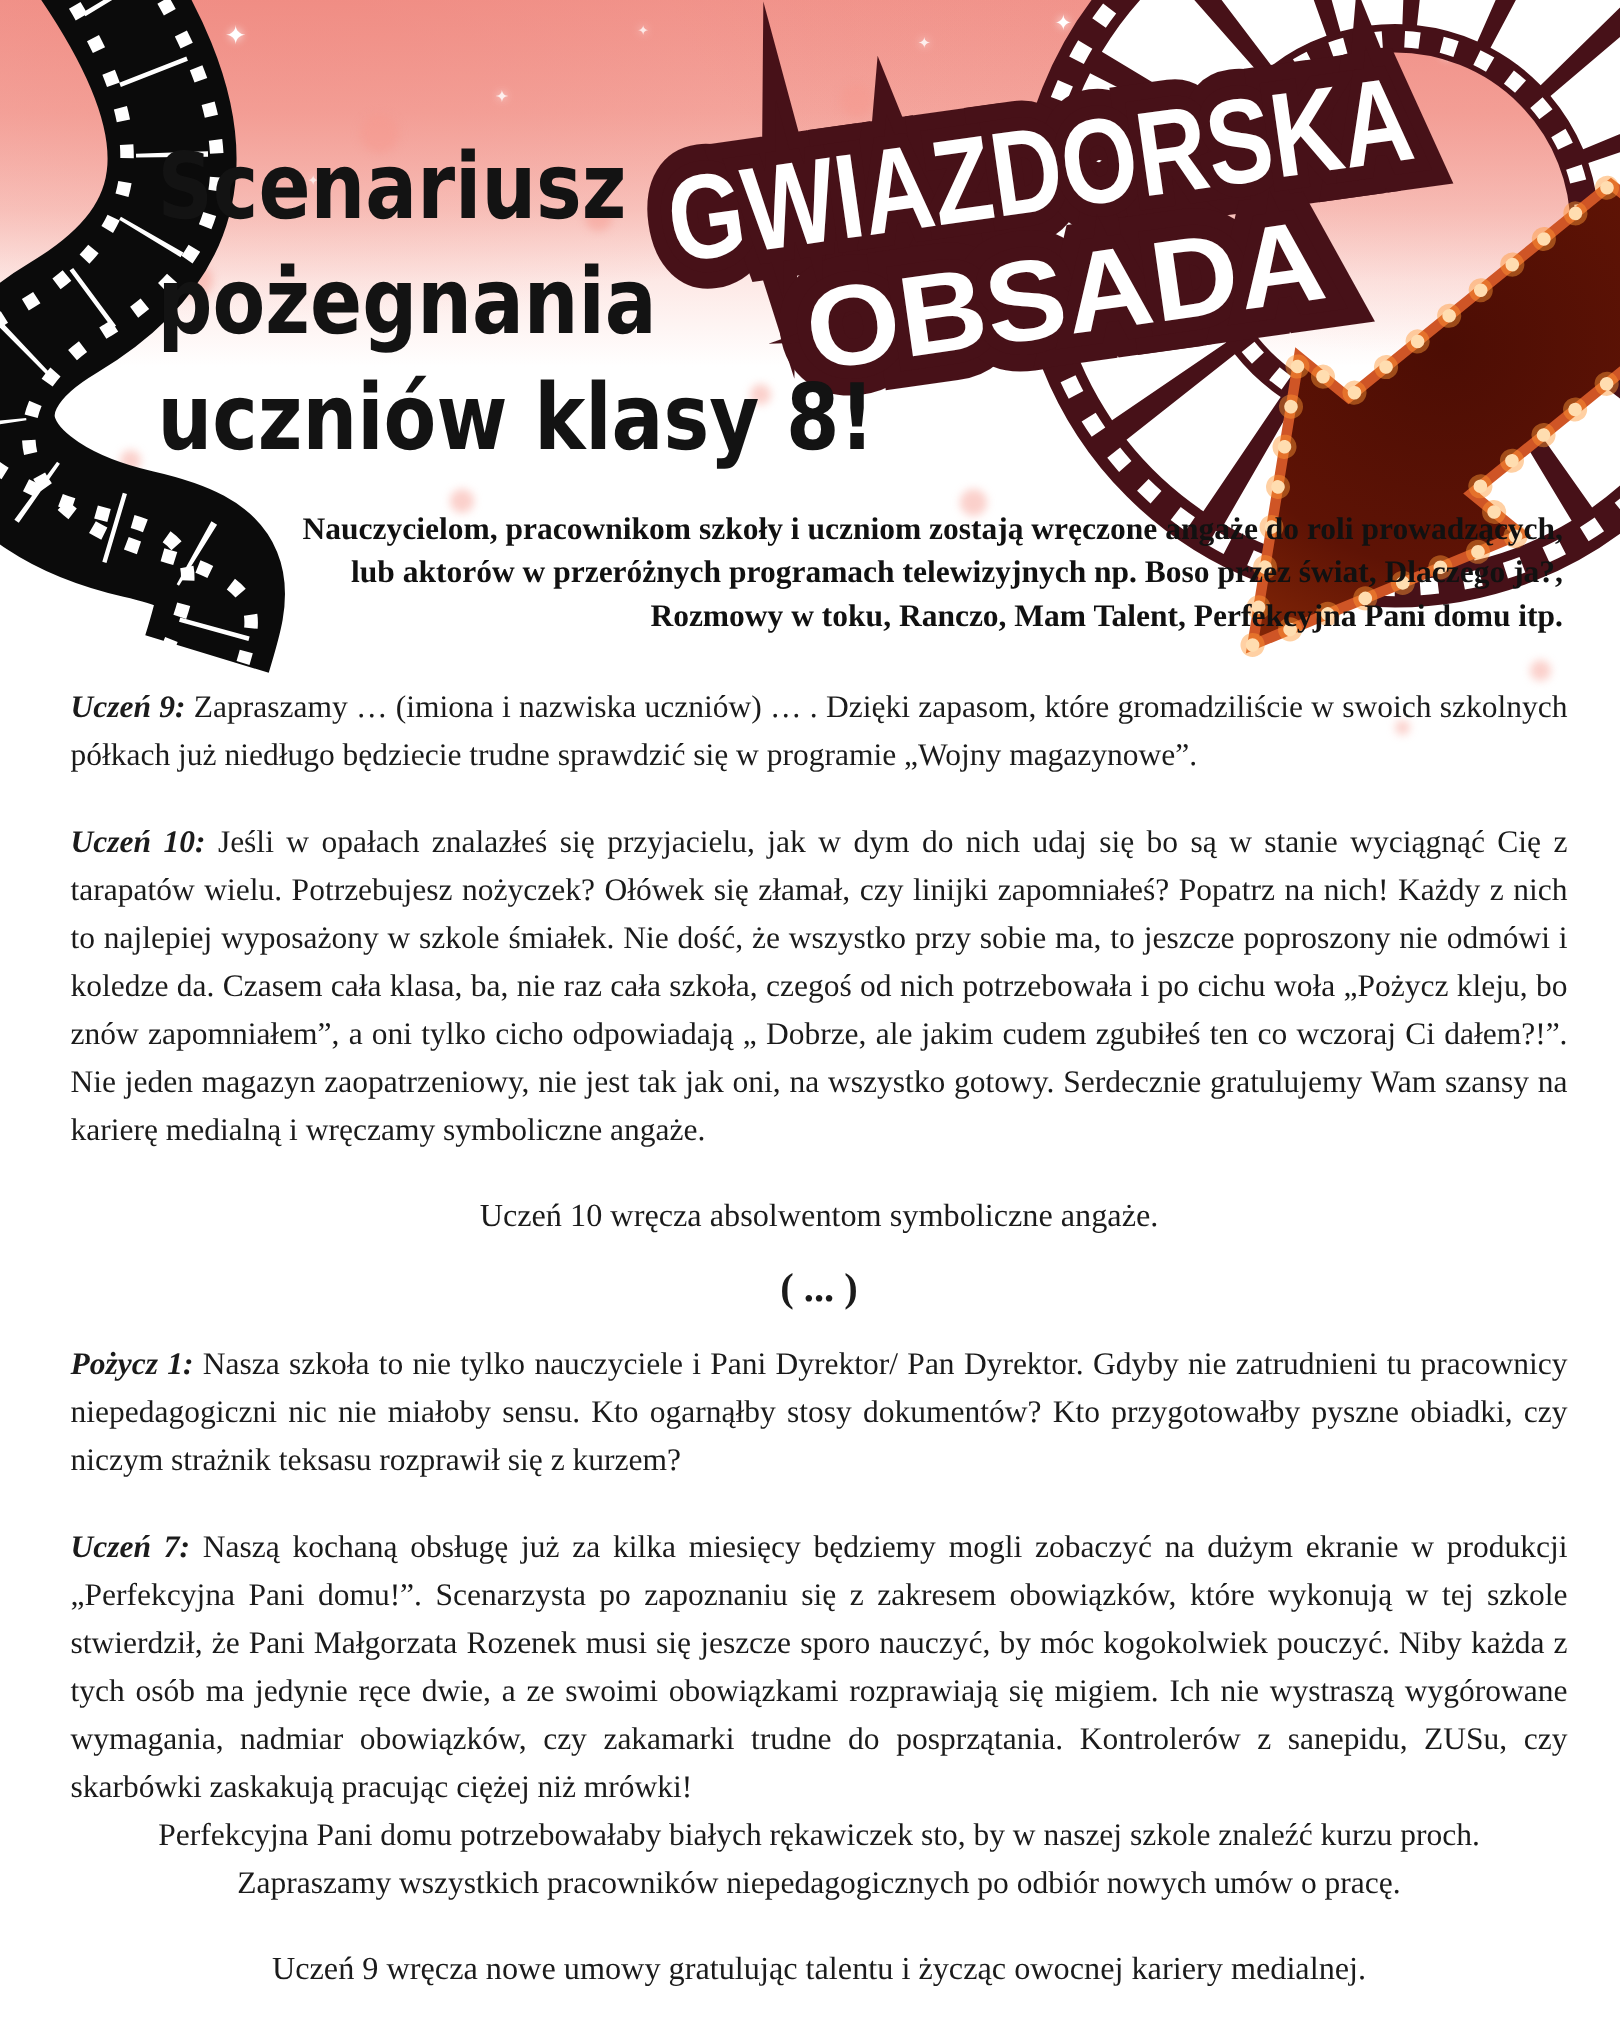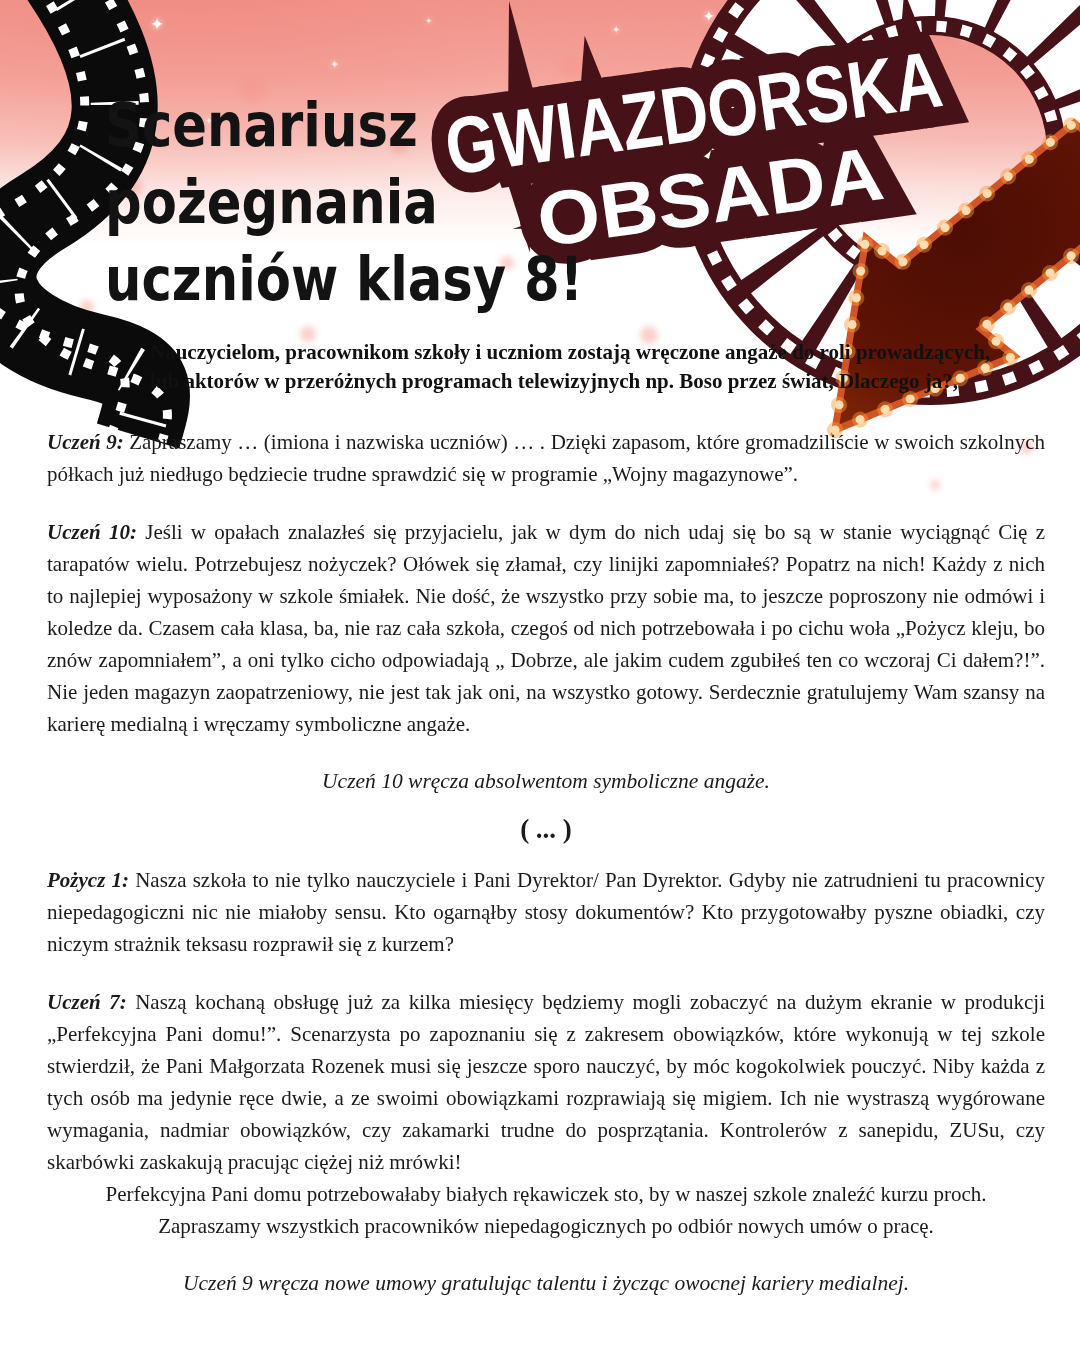--- a/index.html
+++ b/index.html
@@ -29,34 +29,34 @@
     font-family:"DejaVu Sans", sans-serif;
     font-weight:bold;font-size:61px;line-height:77px;
     color:#131313;letter-spacing:0px;
     transform:scaleX(.84);transform-origin:left top;
     white-space:nowrap;
   }
   
   .content{position:absolute;left:0;top:338px;width:1080px;z-index:2;}
   .intro{
     margin:0 38px 0 150px;
-    text-align:left;
+    text-align:right;
     font-weight:bold;font-size:21px;line-height:29px;color:#111;
   }
   .script{margin:30px 35px 0 47px;}
   .para{
     margin:0 0 26px 0;
     text-align:justify;
     font-size:21px;line-height:32px;
   }
   .para .speaker{font-weight:bold;font-style:italic;}
   .para .line{display:block;text-align:center;}
   .direction{
     margin:18px 0 0 0;text-align:center;
-    font-style:italic;font-size:21.5px;line-height:30px;
+    font-size:21.5px;line-height:30px;
   }
   .ellipsis{
     margin:16px 0 18px 0;text-align:center;
     font-weight:bold;font-size:27px;line-height:34px;
   }
   .d2{margin-top:20px;}
 </style>
 </head>
 <body>
 
@@ -136,20 +136,21 @@
   <div class="title">
     <div>Scenariusz</div>
     <div>pożegnania</div>
     <div>uczniów klasy 8!</div>
   </div>
 
   <div class="content">
     <div class="intro">
       <div>Nauczycielom, pracownikom szkoły i uczniom zostają wręczone angaże do roli prowadzących,</div>
       <div>lub aktorów w przeróżnych programach telewizyjnych np. Boso przez świat, Dlaczego ja?,</div>
+      <div>Rozmowy w toku, Ranczo, Mam Talent, Perfekcyjna Pani domu itp.</div>
     </div>
 
     <div class="script">
       <p class="para"><b class="speaker">Uczeń 9:</b> <span>Zapraszamy … (imiona i nazwiska uczniów) … . Dzięki zapasom, które gromadziliście w swoich szkolnych półkach już niedługo będziecie trudne sprawdzić się w programie „Wojny magazynowe”.</span></p>
 
       <p class="para"><b class="speaker">Uczeń 10:</b> <span>Jeśli w opałach znalazłeś się przyjacielu, jak w dym do nich udaj się bo są w stanie wyciągnąć Cię z tarapatów wielu. Potrzebujesz nożyczek? Ołówek się złamał, czy linijki zapomniałeś? Popatrz na nich! Każdy z nich to najlepiej wyposażony w szkole śmiałek. Nie dość, że wszystko przy sobie ma, to jeszcze poproszony nie odmówi i koledze da. Czasem cała klasa, ba, nie raz cała szkoła, czegoś od nich potrzebowała i po cichu woła „Pożycz kleju, bo znów zapomniałem”, a oni tylko cicho odpowiadają „ Dobrze, ale jakim cudem zgubiłeś ten co wczoraj Ci dałem?!”. Nie jeden magazyn zaopatrzeniowy, nie jest tak jak oni, na wszystko gotowy. Serdecznie gratulujemy Wam szansy na karierę medialną i wręczamy symboliczne angaże.</span></p>
 
       <div class="direction">Uczeń 10  wręcza absolwentom symboliczne angaże.</div>
 
       <div class="ellipsis">( ... )</div>

